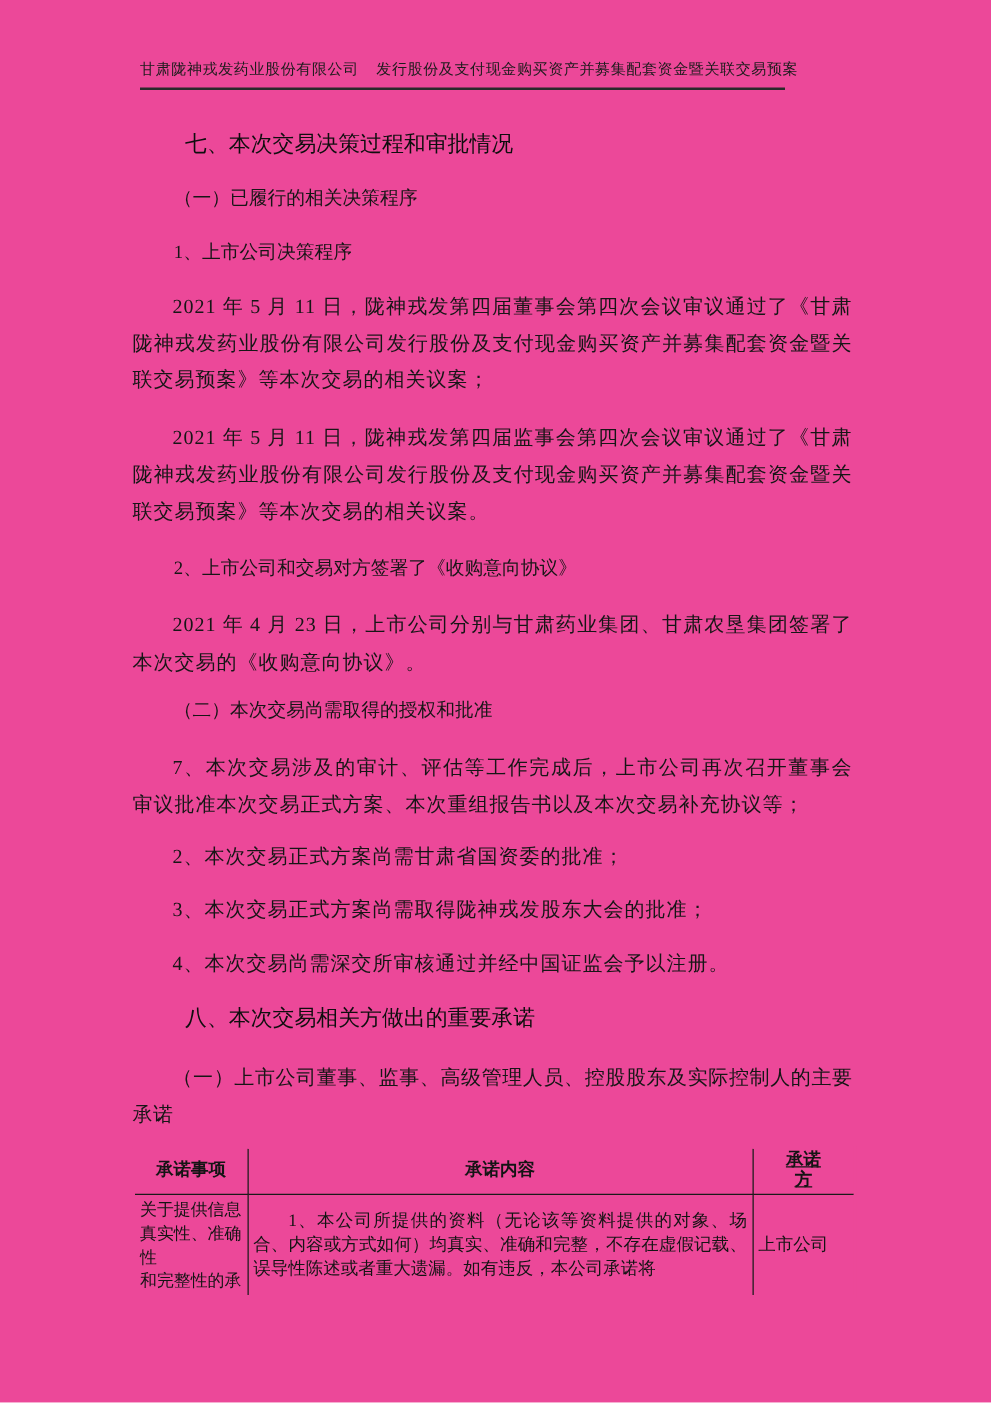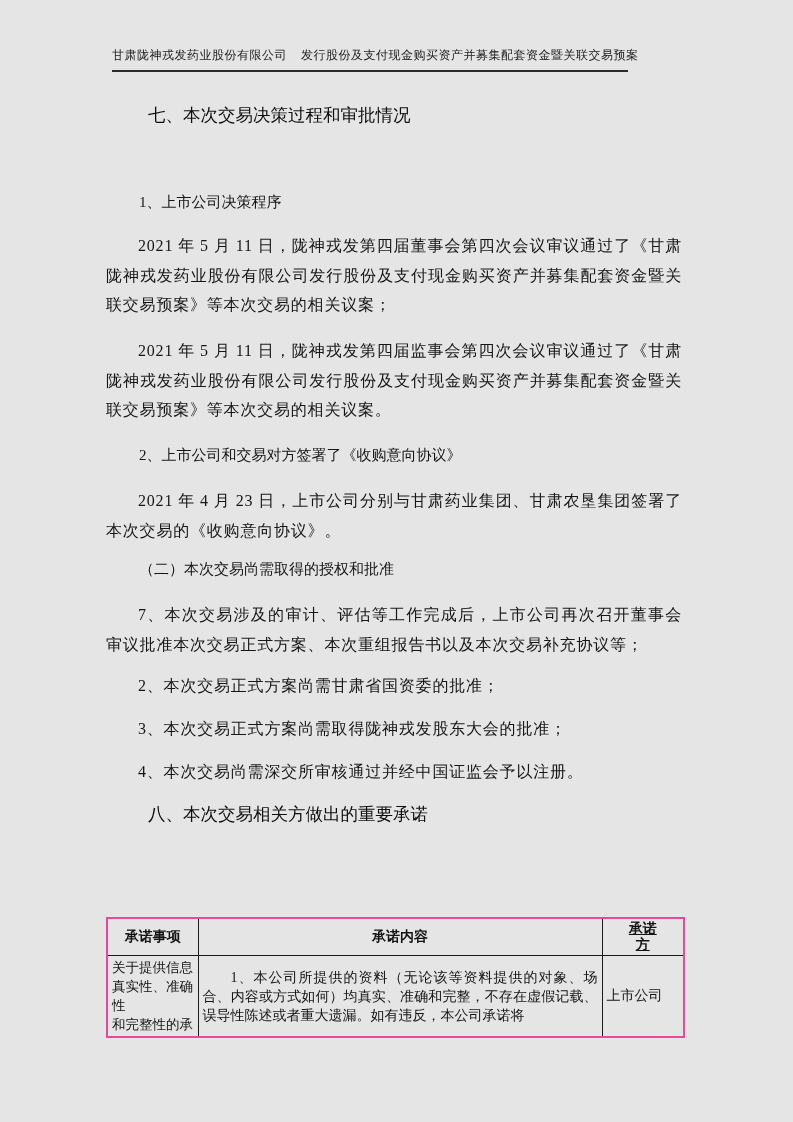--- a/index.html
+++ b/index.html
@@ -1,19 +1,19 @@
 <!DOCTYPE html>
 <html lang="zh"><head>
 <meta charset="utf-8">
 <style>
   html,body{margin:0;padding:0;background:#fff;}
   .page{
     position:relative;
     width:793px;height:1122px;
-    background:#e5e5e5;
+    background:#ec4899;
     color:#141414;
     font-family:"Liberation Serif","DejaVu Serif",serif;
     overflow:hidden;
   }
   
   .running-header{
     position:absolute;left:112px;top:48px;width:516px;
     font-size:12px;letter-spacing:0.5px;line-height:15px;
     color:#1c1c1c;white-space:nowrap;
     border-bottom:2px solid #2a2a2a;
@@ -74,20 +74,21 @@
 
 <div class="page">
 
   <div class="running-header">
     <span>甘肃陇神戎发药业股份有限公司</span>
     <span>发行股份及支付现金购买资产并募集配套资金暨关联交易预案</span>
   </div>
 
   <div class="h1" style="top:103px">七、本次交易决策过程和审批情况</div>
 
+  <div class="sub" style="top:148px">（一）已履行的相关决策程序</div>
 
   <div class="sub" style="top:191px">1、上市公司决策程序</div>
 
   <div class="para" style="top:231px">2021 年 5 月 11 日，陇神戎发第四届董事会第四次会议审议通过了《甘肃陇神戎发药业股份有限公司发行股份及支付现金购买资产并募集配套资金暨关联交易预案》等本次交易的相关议案；</div>
 
   <div class="para" style="top:336px">2021 年 5 月 11 日，陇神戎发第四届监事会第四次会议审议通过了《甘肃陇神戎发药业股份有限公司发行股份及支付现金购买资产并募集配套资金暨关联交易预案》等本次交易的相关议案。</div>
 
   <div class="sub" style="top:444px">2、上市公司和交易对方签署了《收购意向协议》</div>
 
   <div class="para" style="top:486px">2021 年 4 月 23 日，上市公司分别与甘肃药业集团、甘肃农垦集团签署了本次交易的《收购意向协议》。</div>
@@ -97,20 +98,21 @@
   <div class="para" style="top:600px">7、本次交易涉及的审计、评估等工作完成后，上市公司再次召开董事会审议批准本次交易正式方案、本次重组报告书以及本次交易补充协议等；</div>
 
   <div class="para" style="top:671px">2、本次交易正式方案尚需甘肃省国资委的批准；</div>
 
   <div class="para" style="top:714px">3、本次交易正式方案尚需取得陇神戎发股东大会的批准；</div>
 
   <div class="para" style="top:757px">4、本次交易尚需深交所审核通过并经中国证监会予以注册。</div>
 
   <div class="h1" style="top:802px">八、本次交易相关方做出的重要承诺</div>
 
+  <div class="para tight" style="top:848px">（一）上市公司董事、监事、高级管理人员、控股股东及实际控制人的主要承诺</div>
 
   <table class="commit">
     <colgroup>
       <col style="width:91px">
       <col style="width:404px">
       <col style="width:82px">
     </colgroup>
     <thead>
       <tr>
         <th class="hcell">承诺事项</th>

